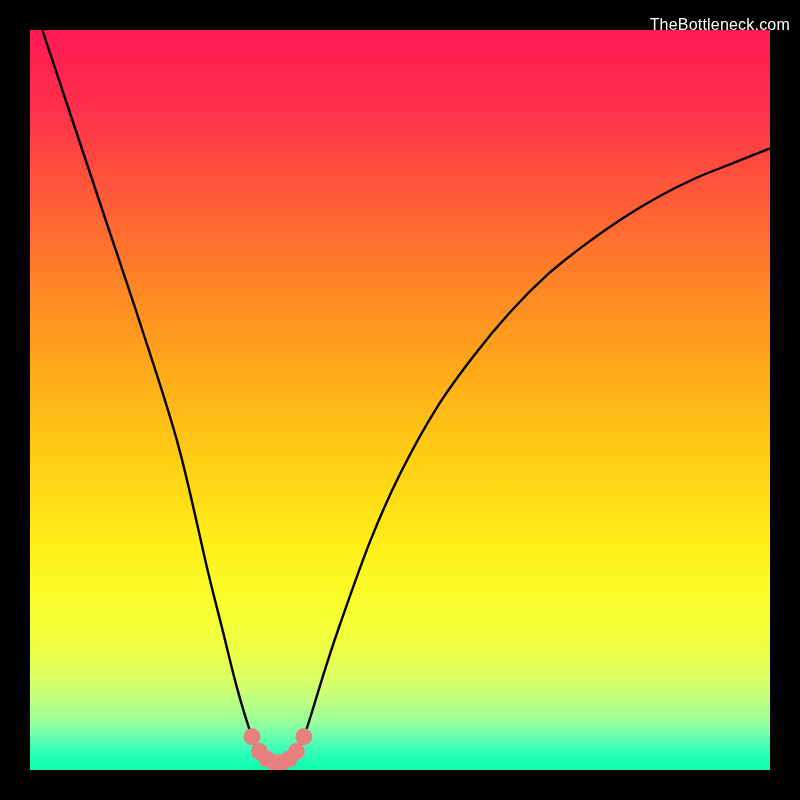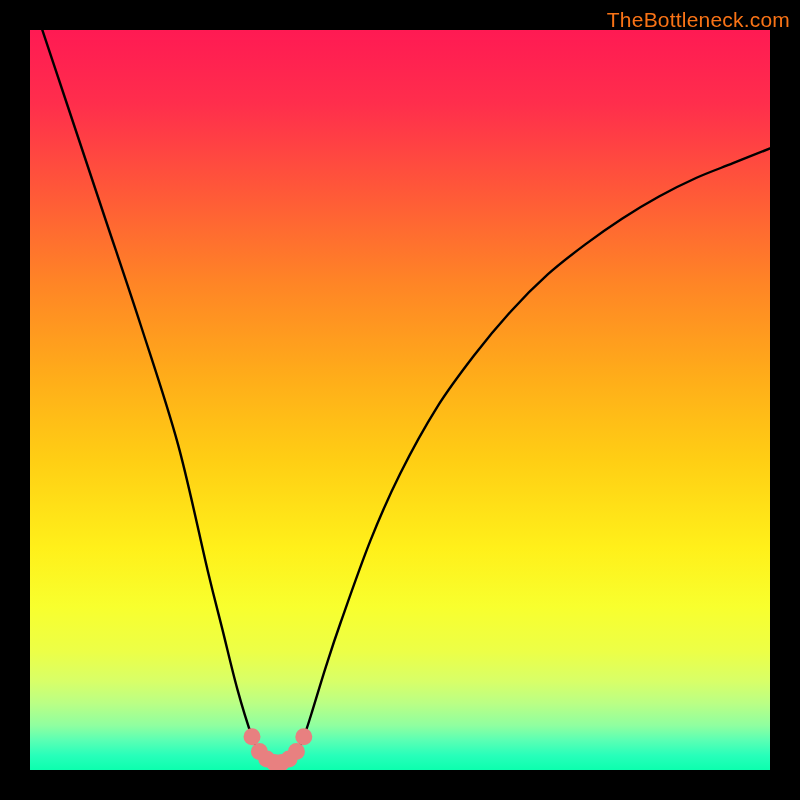--- a/index.html
+++ b/index.html
@@ -37,24 +37,24 @@
       #d8ff68 88%,
       #baff85 91%,
       #8fffa0 94%,
       #5affb4 96%,
       #28ffba 98%,
       #0cffae 100%
     );
   }
   .watermark {
     position: absolute;
-    top: 8px;
+    top: 16px;
     right: 10px;
-    color: #f97316;
-    font-size: 21px;
+    color: #ffffff;
+    font-size: 16px;
     letter-spacing: 0.2px;
     user-select: none;
   }
   svg.curve {
     position: absolute;
     left: 0;
     top: 0;
     width: 740px;
     height: 740px;
   }

